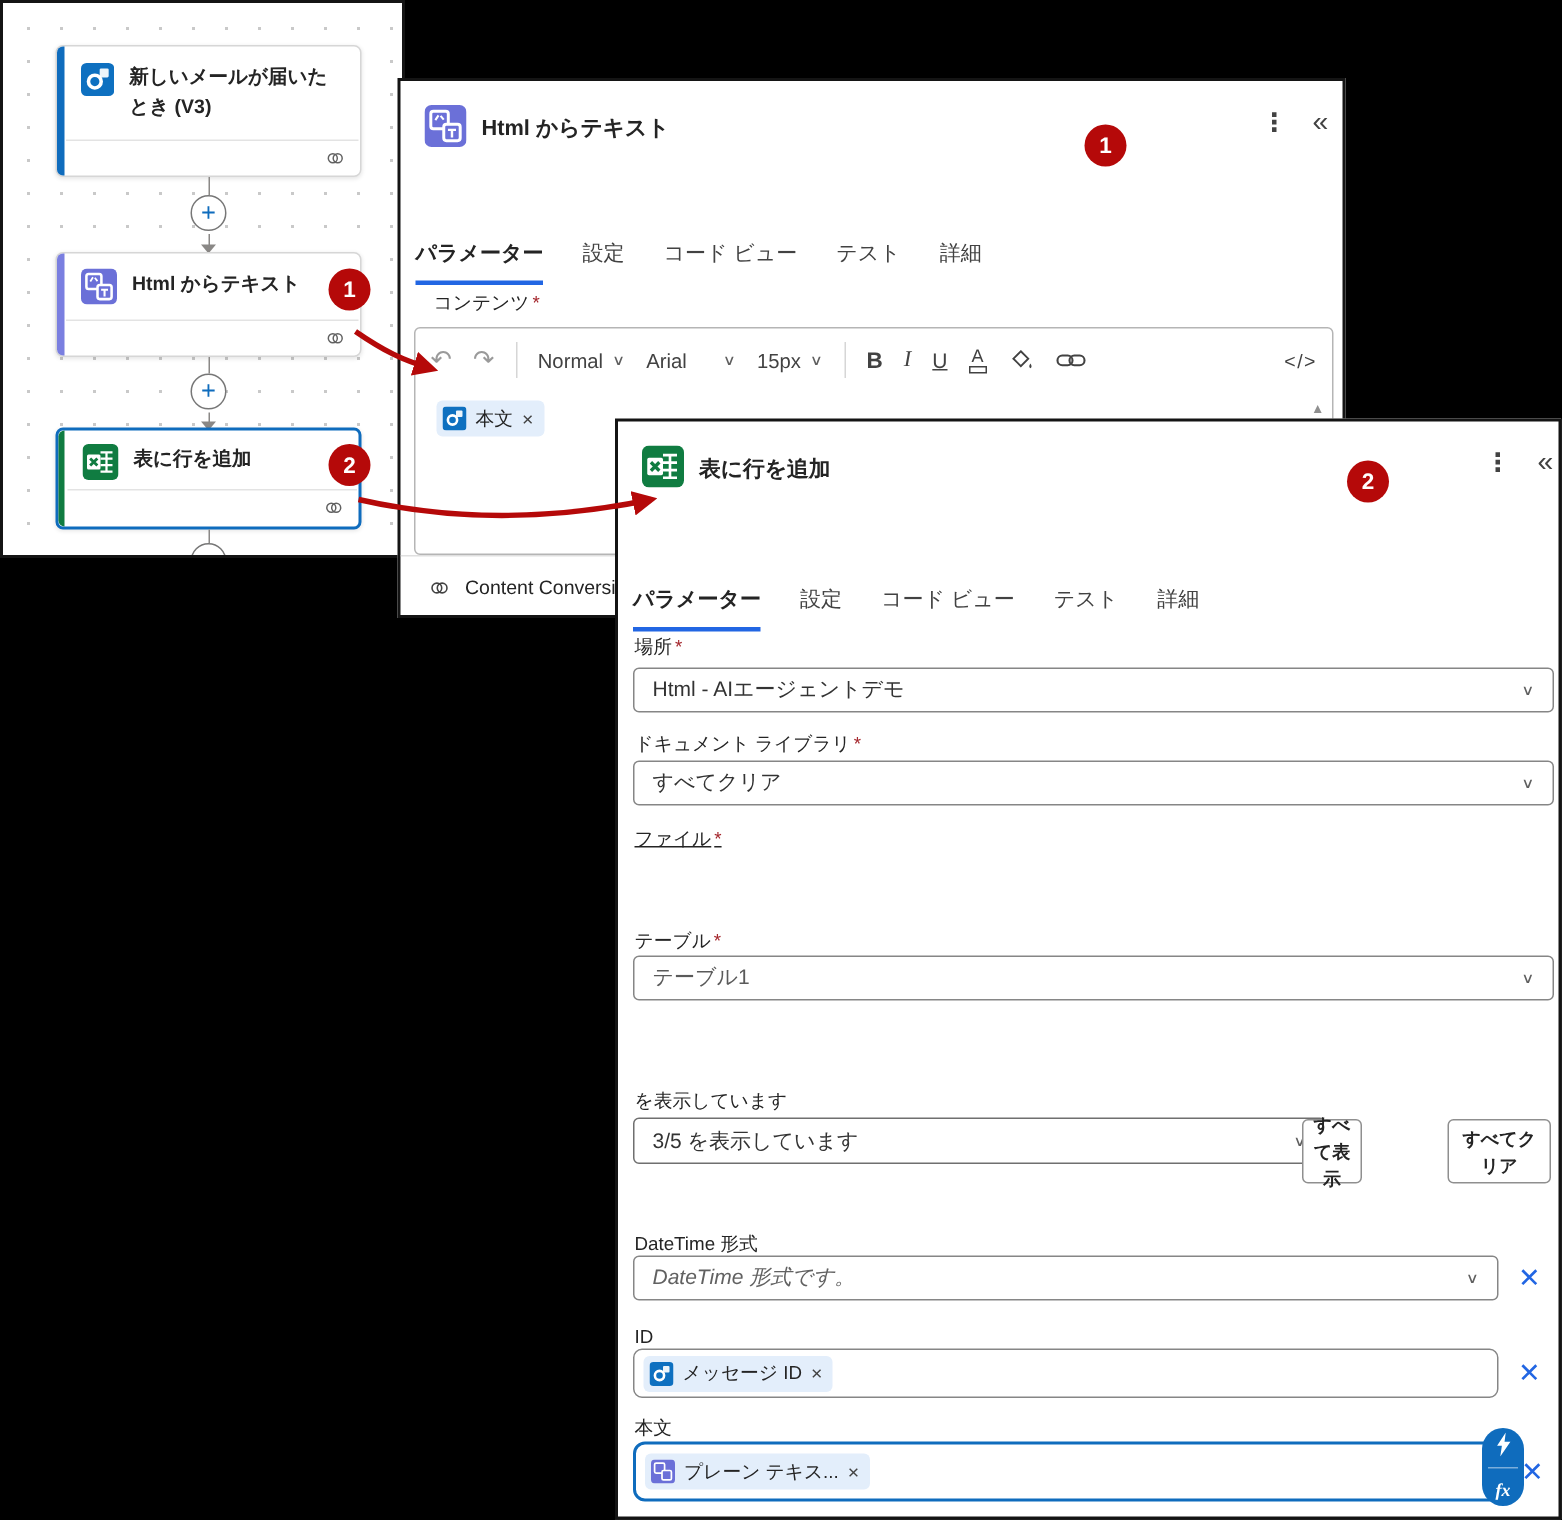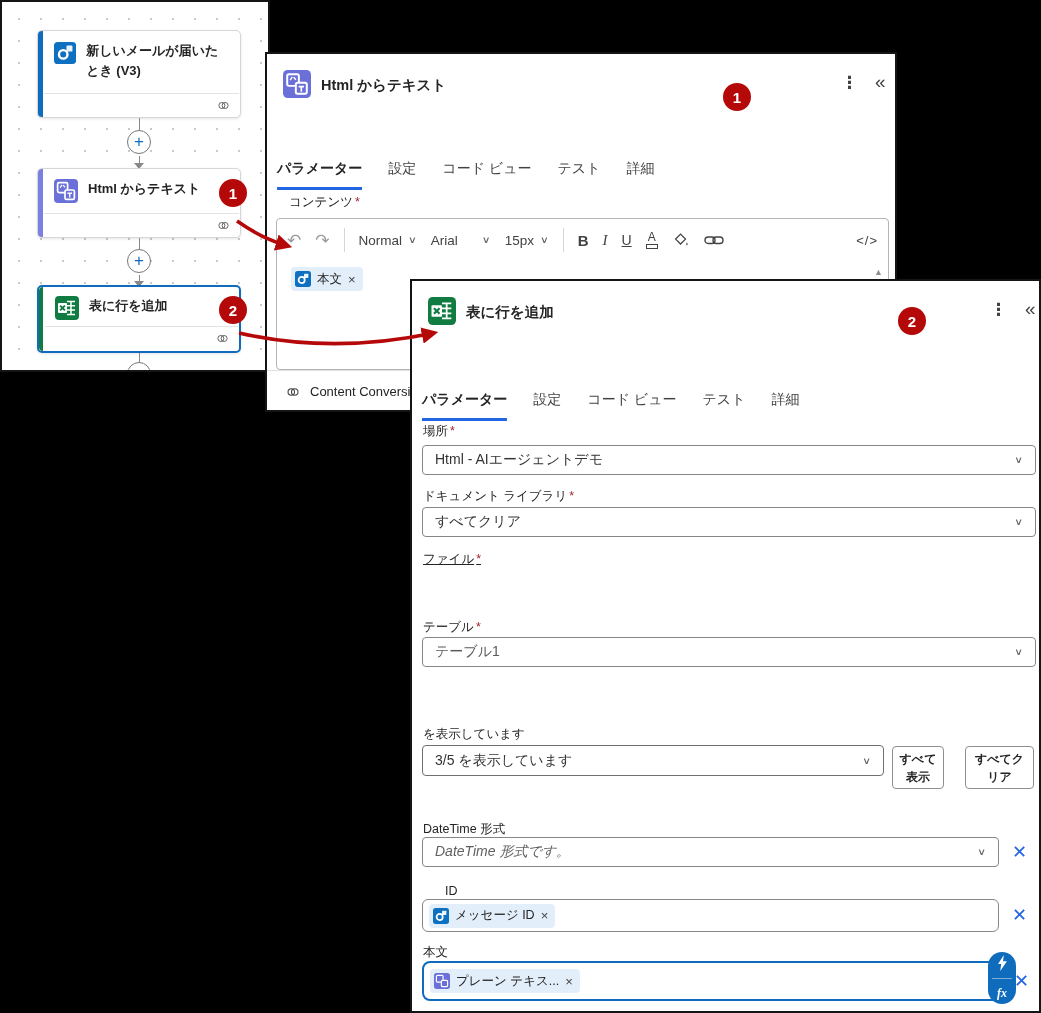--- a/index.html
+++ b/index.html
@@ -276,31 +276,31 @@
     <div class="input" style="left:10px; top:356px; width:614px; height:30px; color:#5a5a5a;">
       <span>テーブル1</span>
         <span class="chev">∨</span>
     </div>
 
     <div class="flabel" style="left:11px; top:445px;">を表示しています</div>
     <div class="input" style="left:10px; top:464px; width:462px; height:31px; border-color:#6f6f6f;">
       <span>3/5 を表示しています</span>
         <span class="chev">∨</span>
     </div>
-    <div class="btn2" style="left:480px; top:465px; width:52px; height:43px;">すべて表示</div>
+    <div class="btn2" style="left:456px; top:465px; width:40px; height:43px;">すべて表示</div>
     <div class="btn2" style="left:553px; top:465px; width:69px; height:43px;">すべてクリア</div>
 
     <div class="flabel" style="left:11px; top:540px;">DateTime 形式</div>
     <div class="input" style="left:10px; top:556px; width:577px; height:30px;">
       <span style="font-style:italic; color:#616161;">DateTime 形式です。</span>
       <span class="chev">∨</span>
     </div>
     <div class="xbtn" style="left:600px; top:562px;">✕</div>
 
-    <div class="flabel" style="left:11px; top:603px;margin-left:22px;">ID</div>
+    <div class="flabel" style="left:11px; top:603px;">ID</div>
     <div class="input" style="left:10px; top:618px; width:577px; height:33px; border-radius:6px; padding:0 6px;">
       <span class="chip">
         <svg width="16" height="16" viewBox="0 0 24 24">
           <rect width="24" height="24" rx="4" fill="#0e70c0"></rect>
           <rect x="13.5" y="4" width="6.5" height="6.5" rx="1" fill="#fff" opacity=".92"></rect>
           <circle cx="10" cy="13.5" r="4.6" fill="none" stroke="#fff" stroke-width="2.6"></circle>
         </svg>
         <span>メッセージ ID</span>
         <span class="rm">×</span>
       </span>

